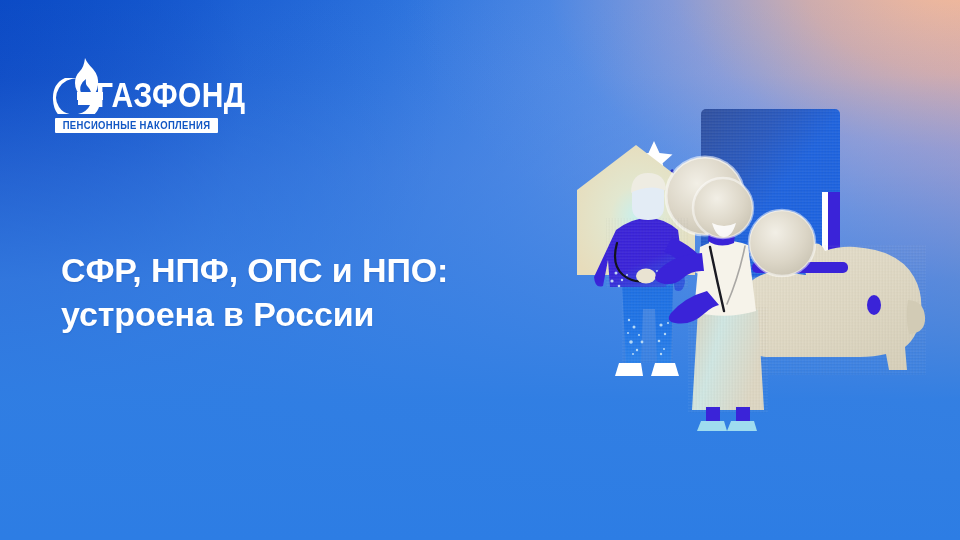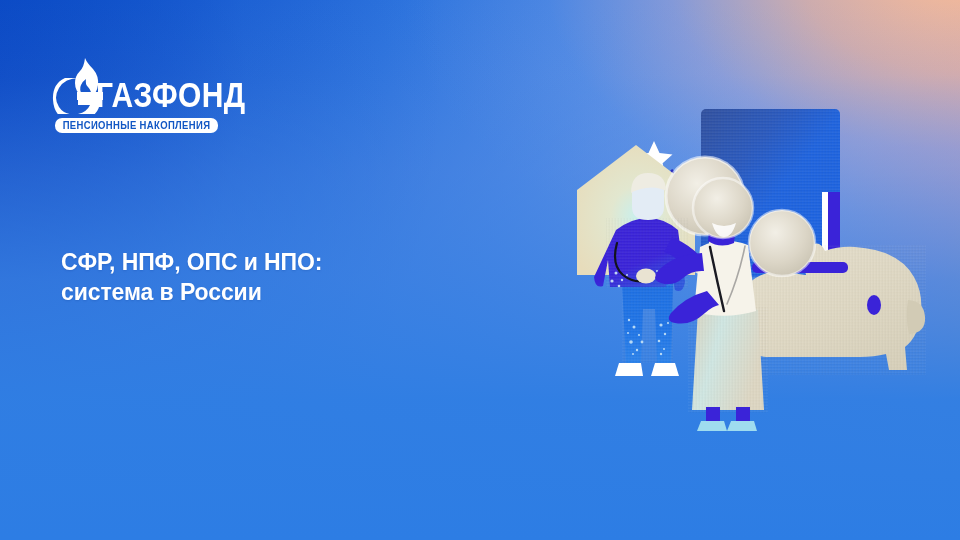--- a/index.html
+++ b/index.html
@@ -102,42 +102,42 @@
     transform: scaleY(1.18) scaleX(1.0);
     transform-origin: left top;
   }
   .logo-tagline {
     position: absolute;
     left: 3px;
     top: 62px;
     width: 163px;
     height: 15px;
     background: #ffffff;
-    border-radius: 7px;
+    border-radius: 1px;
     display: flex;
     align-items: center;
     justify-content: center;
   }
   .logo-tagline span {
     font-size: 9.5px;
     font-weight: 700;
     letter-spacing: 0.35px;
     color: #1257c4;
     white-space: nowrap;
     transform: scaleY(1.1);
   }
 
   
   .headline {
     position: absolute;
     left: 61px;
     top: 248px;
     width: 520px;
     color: #ffffff;
-    font-size: 23px;
+    font-size: 34px;
     font-weight: 700;
     line-height: 1.30;
     letter-spacing: -0.1px;
     text-shadow: 0 1px 2px rgba(10,50,130,0.18);
   }
   .headline .l { display: block; white-space: nowrap; }
 
   
   .illus {
     position: absolute;
@@ -357,16 +357,16 @@
       </div>
       <div class="logo-word">ГАЗФОНД</div>
     </div>
     <div class="logo-tagline">
       <span>ПЕНСИОННЫЕ НАКОПЛЕНИЯ</span>
     </div>
   </div>
 
   <div class="headline">
     <span class="l">СФР, НПФ, ОПС и НПО:</span>
-    <span class="l">система в России</span>
+    <span class="l">устроена в России</span>
   </div>
 
 </div>
 
 </body></html>

